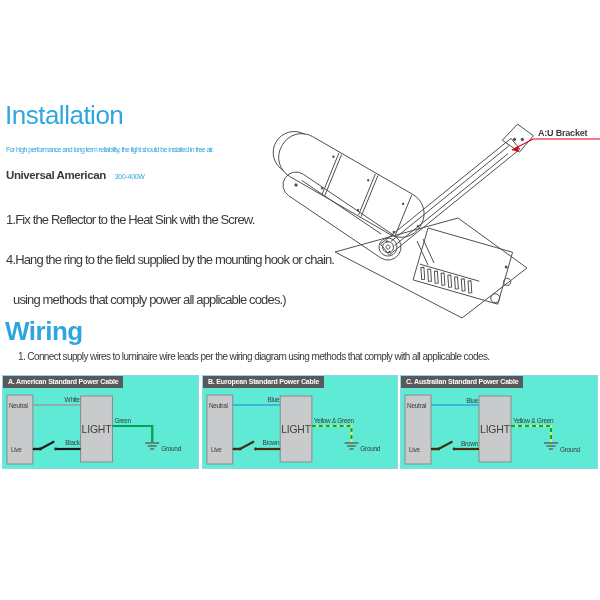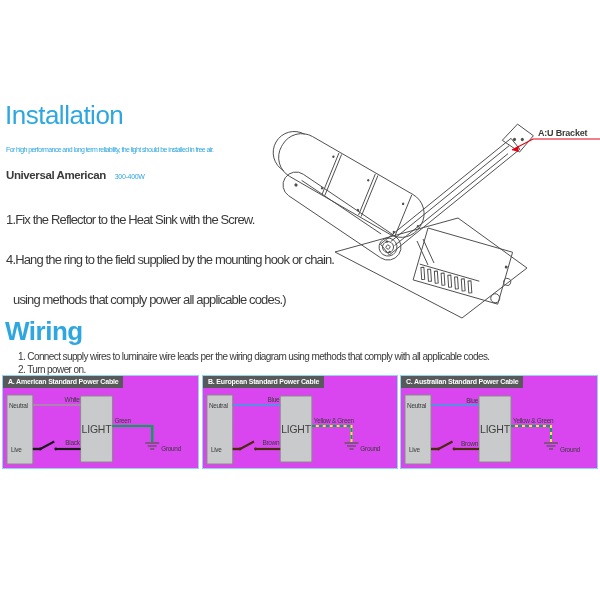--- a/index.html
+++ b/index.html
@@ -8,21 +8,21 @@
   .abs{position:absolute;white-space:nowrap;}
   .h1{font-size:26px;letter-spacing:-0.5px;color:#2ea7e0;font-weight:400;}
   .subtitle{font-size:7px;letter-spacing:-0.6px;color:#2ea7e0;}
   .sec-head{font-size:11.5px;font-weight:bold;letter-spacing:-0.4px;color:#3a3a3a;}
   .sec-note{font-size:7px;color:#2ea7e0;font-weight:normal;letter-spacing:-0.3px;margin-left:9px;}
   .steps{top:191px;left:6px;}
   .steps div{font-size:13px;letter-spacing:-0.85px;line-height:23px;white-space:nowrap;margin-top:17px;}
   .step-cont{padding-left:7px;}
   .wsteps{top:351px;left:6px;margin-left:12px;}
   .wsteps div{font-size:10px;letter-spacing:-0.6px;line-height:12.5px;white-space:nowrap;}
-  .panel{position:absolute;top:375px;height:94px;border:1px solid #8ed5ee;background:#d946ef;box-sizing:border-box;}
+  .panel{position:absolute;top:375px;height:94px;border:1px solid #8ed5ee;background:#5eead4;box-sizing:border-box;}
   .panel-head{position:absolute;top:0;left:0;height:12px;line-height:12px;background:#58595b;color:#fff;
               font-size:7px;font-weight:bold;letter-spacing:-0.2px;padding:0 5px;white-space:nowrap;}
   .wiring-svg{position:absolute;left:0;top:12px;width:100%;height:80px;}
   .lbl{font-size:6.5px;fill:#3a3a3a;letter-spacing:-0.3px;}
   .light-lbl{font-size:10.5px;fill:#3f3f3f;letter-spacing:-0.2px;}
   .boxfill{fill:#c9cacb;stroke:#8a8a8a;stroke-width:1;}
   .fig{position:absolute;left:265px;top:100px;width:335px;height:220px;}
   .fig *{vector-effect:non-scaling-stroke;}
   .draw{stroke:#4f4f4f;stroke-width:1;fill:none;stroke-linejoin:round;}
   .dot{fill:#4f4f4f;stroke:none;}
@@ -106,21 +106,20 @@
     <g>
       <path d="M247,50 L268,39 H335" stroke="#e60012" stroke-width="1.2" fill="none"></path>
       <polygon points="247,50 254,45.5 253,52" fill="#e60012"></polygon>
       <text class="callout-text" x="273" y="36">A:U Bracket</text>
     </g>
   </svg>
 
   <div class="abs h1" style="left:5px;top:316px;font-weight:bold;">Wiring</div>
   <div class="abs wsteps">
     <div>1. Connect supply wires to luminaire wire leads per the wiring diagram using methods that comply with all applicable codes.</div>
-    <div>2. Turn power on.</div>
   </div>
 
   <section class="panel" style="left:2px;width:197px;">
     <div class="panel-head">A. American Standard Power Cable</div>
     <svg class="wiring-svg" viewBox="0 0 196 80" preserveAspectRatio="none">
       <rect class="boxfill" x="4" y="7" width="26" height="69"></rect>
       <rect class="boxfill" x="78" y="8" width="32" height="66"></rect>
       <text class="lbl" x="6" y="20">Neutral</text>
       <text class="lbl" x="8" y="64">Live</text>
       <text class="light-lbl" x="79" y="45">LIGHT</text>

